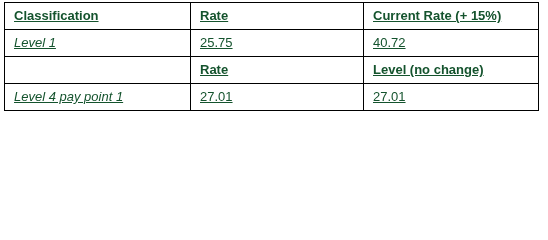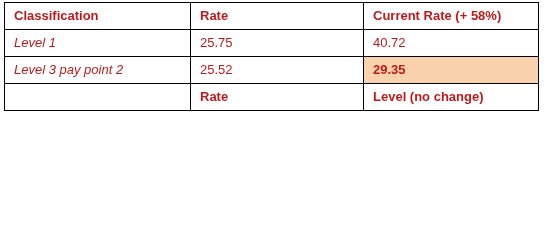--- a/index.html
+++ b/index.html
@@ -36,21 +36,22 @@
 
   table.pay-table td {
     border: 1px solid #000000;
     height: 26px;
     padding: 0 0 0 9px;
     font-size: 13px;
     line-height: 26px;
     vertical-align: middle;
     white-space: nowrap;
     overflow: hidden;
-    color: #b91c1c;
+    color: #14532d;
+    text-decoration: underline;
   }
 
   
   td.hdr {
     font-weight: bold;
     font-style: normal;
   }
 
   
   td.classification {
@@ -83,39 +84,39 @@
     <colgroup>
       <col class="col-classification">
       <col class="col-rate">
       <col class="col-current">
     </colgroup>
     <tbody>
 
       <tr>
         <td class="hdr">Classification</td>
         <td class="hdr">Rate</td>
-        <td class="hdr">Current Rate (+ 58%)</td>
+        <td class="hdr">Current Rate (+ 15%)</td>
       </tr>
 
       <tr>
         <td class="classification">Level 1</td>
         <td class="num">25.75</td>
         <td class="num">40.72</td>
       </tr>
 
 
 
 
-      <tr>
-        <td class="classification">Level 3 pay point 2</td>
-        <td class="num">25.52</td>
-        <td class="num num-bold hl">29.35</td>
-      </tr>
 
       <tr>
         <td class="empty"></td>
         <td class="hdr">Rate</td>
         <td class="hdr">Level (no change)</td>
       </tr>
 
+      <tr>
+        <td class="classification">Level 4 pay point 1</td>
+        <td class="num">27.01</td>
+        <td class="num">27.01</td>
+      </tr>
     </tbody>
   </table>
 </div>
 
 </body></html>

